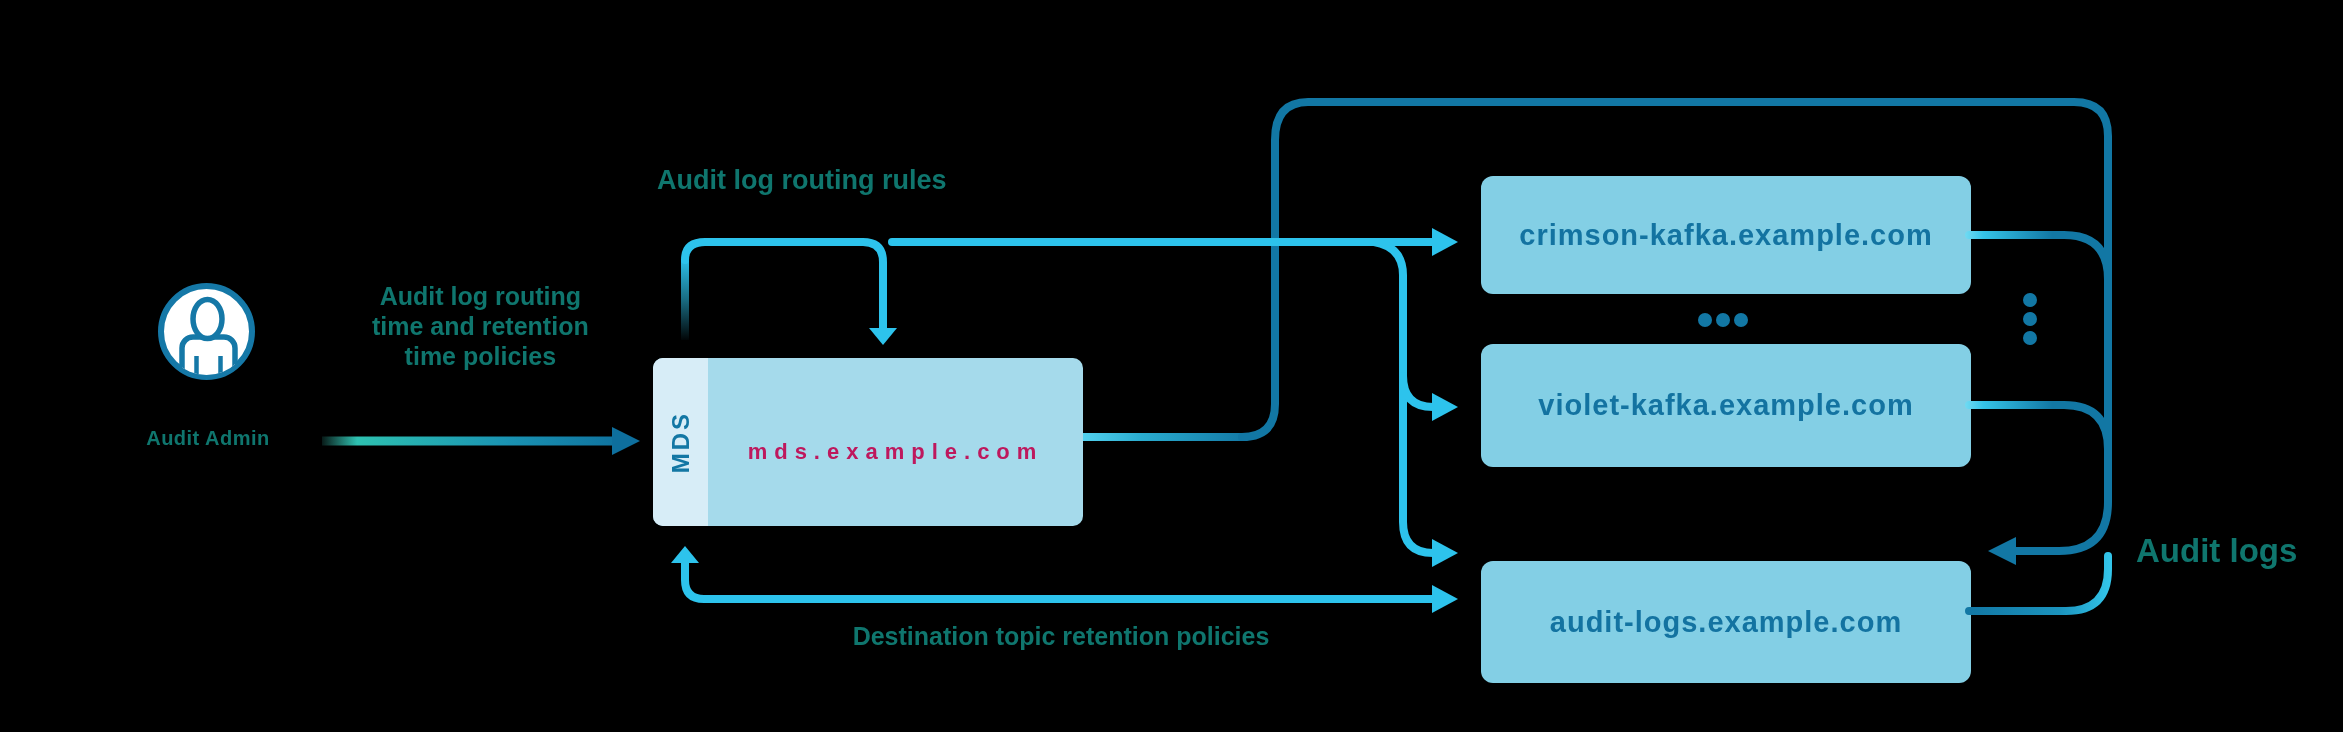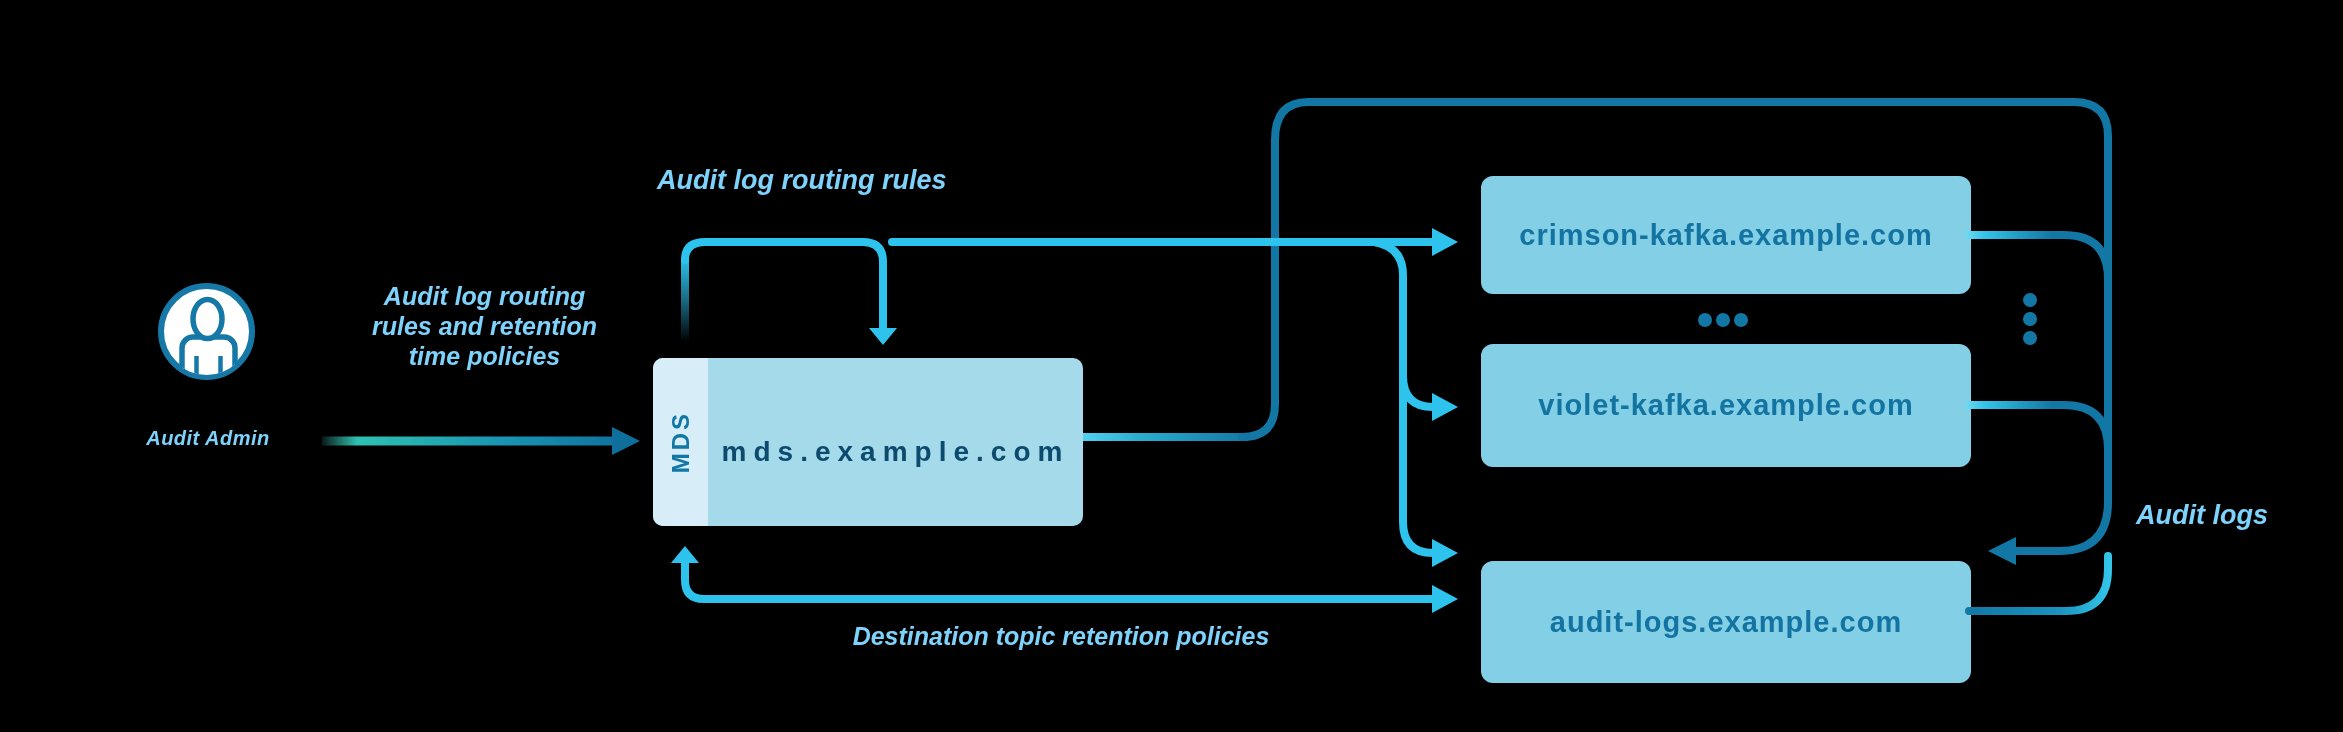--- a/index.html
+++ b/index.html
@@ -7,43 +7,43 @@
     position:relative;
     width:2343px;height:732px;
     background:#000000;
     overflow:hidden;
     font-family:"Liberation Sans",sans-serif;
     font-weight:700;
   }
   .canvas svg.wires{position:absolute;left:0;top:0;width:2343px;height:732px;}
 
   
-  .lbl{position:absolute;color:#7dd3fc;white-space:nowrap;font-style:italic;}
+  .lbl{position:absolute;color:#0f766e;white-space:nowrap;}
   .actor-label{left:110px;top:427px;width:196px;text-align:center;font-size:20px;letter-spacing:0.5px;}
   .admin-flow-label{left:372px;top:281px;font-size:25px;line-height:30px;text-align:center;}
   .routing-label{left:657px;top:165px;font-size:27px;}
   .retention-label{left:711px;top:622px;width:700px;text-align:center;font-size:25px;}
-  .auditlogs-label{left:2136px;top:500px;font-size:27px;}
+  .auditlogs-label{left:2136px;top:532px;font-size:33px;}
 
   
   .mds-box{
     position:absolute;left:653px;top:358px;width:430px;height:168px;
     border-radius:10px;background:#a5daeb;display:flex;overflow:hidden;
   }
   .mds-tab{
     width:55px;height:100%;background:#d7edf7;flex:0 0 55px;
     display:flex;align-items:center;justify-content:center;
   }
   .mds-tab-text{
     writing-mode:vertical-rl;transform:rotate(180deg);
     font-size:24px;letter-spacing:3px;color:#1277a4;
   }
   .mds-main{
     flex:1;display:flex;align-items:center;justify-content:center;
-    font-size:28px;letter-spacing:7px;color:#0c4a6e;margin-top:19px;
+    font-size:22px;letter-spacing:7px;color:#be185d;margin-top:19px;
   }
   .cluster-box{
     position:absolute;left:1481px;width:490px;
     border-radius:12px;background:#83cfe5;
     display:flex;align-items:center;justify-content:center;
     font-size:29px;letter-spacing:1px;color:#1373a1;
   }
   .cluster-crimson{top:176px;height:118px;}
   .cluster-violet{top:344px;height:123px;}
   .cluster-audit{top:513px;height:122px;margin-top:48px;}
@@ -149,21 +149,21 @@
         <line x1="220.5" y1="356" x2="220.5" y2="380" stroke="#1578a7" stroke-width="4.5"></line>
       </g>
       <ellipse cx="207.5" cy="319" rx="14.5" ry="19.5" fill="#ffffff" stroke="#1578a7" stroke-width="5.5"></ellipse>
     </g>
   </svg>
 
   <div class="lbl actor-label">Audit Admin</div>
 
   <div class="lbl admin-flow-label">
     <div>Audit log routing</div>
-    <div>rules and retention</div>
+    <div>time and retention</div>
     <div>time policies</div>
   </div>
 
   <div class="lbl routing-label">Audit log routing rules</div>
   <div class="lbl retention-label">Destination topic retention policies</div>
   <div class="lbl auditlogs-label">Audit logs</div>
 
 </div>
 
 </body></html>

